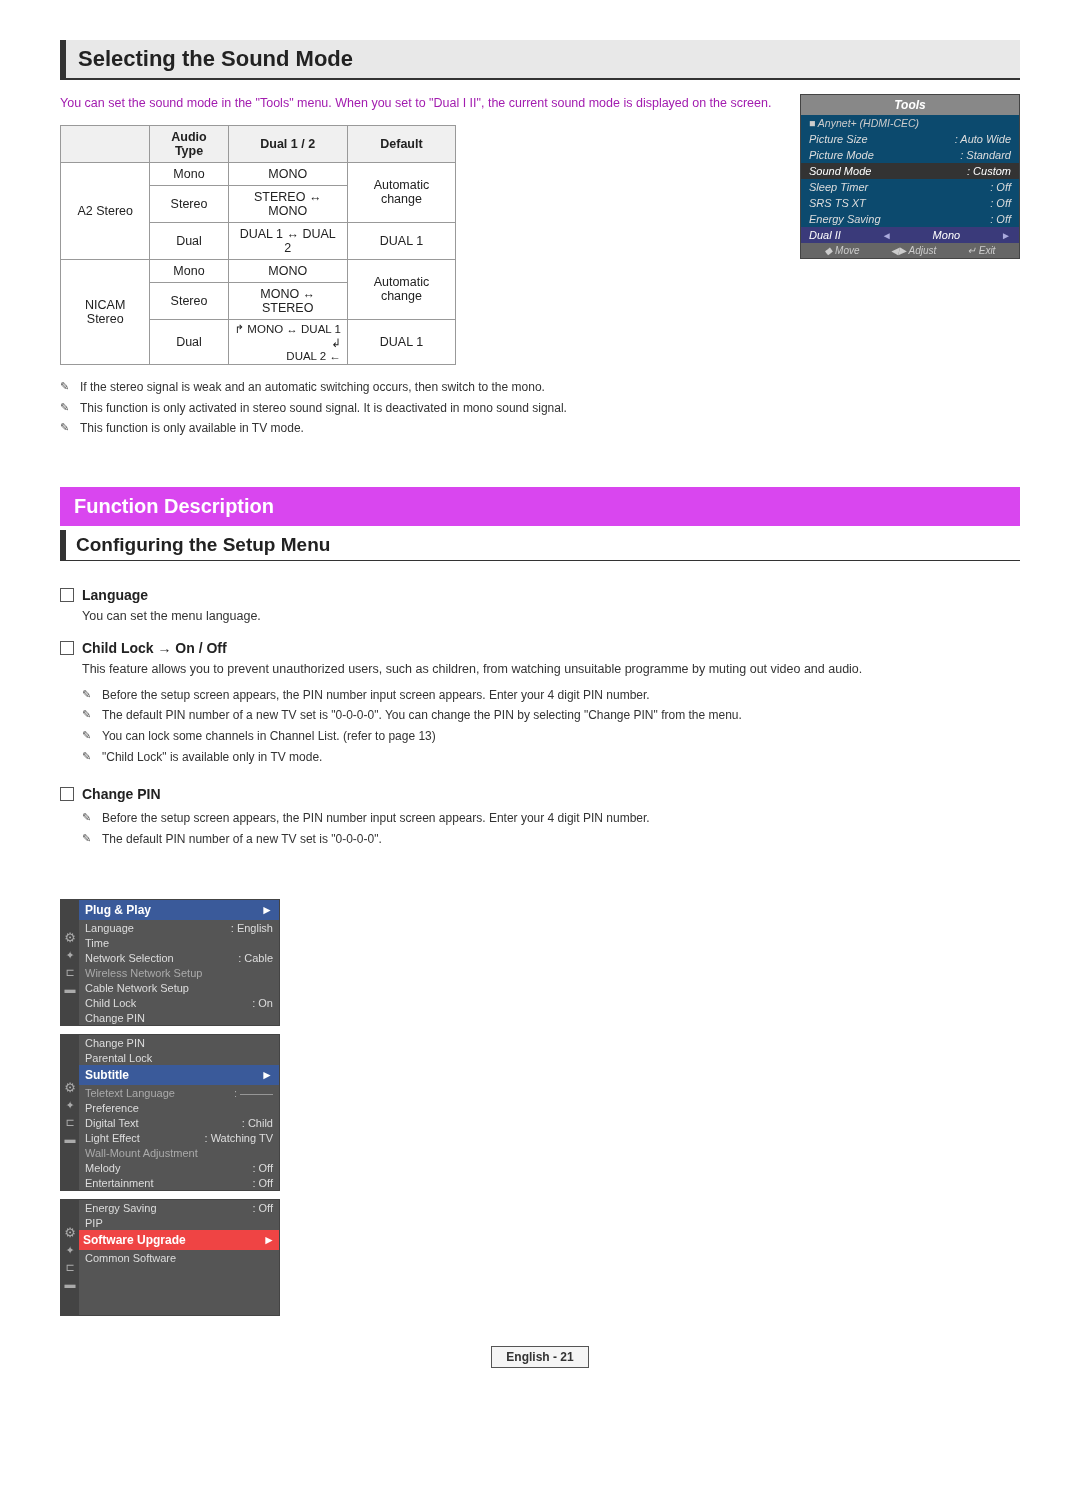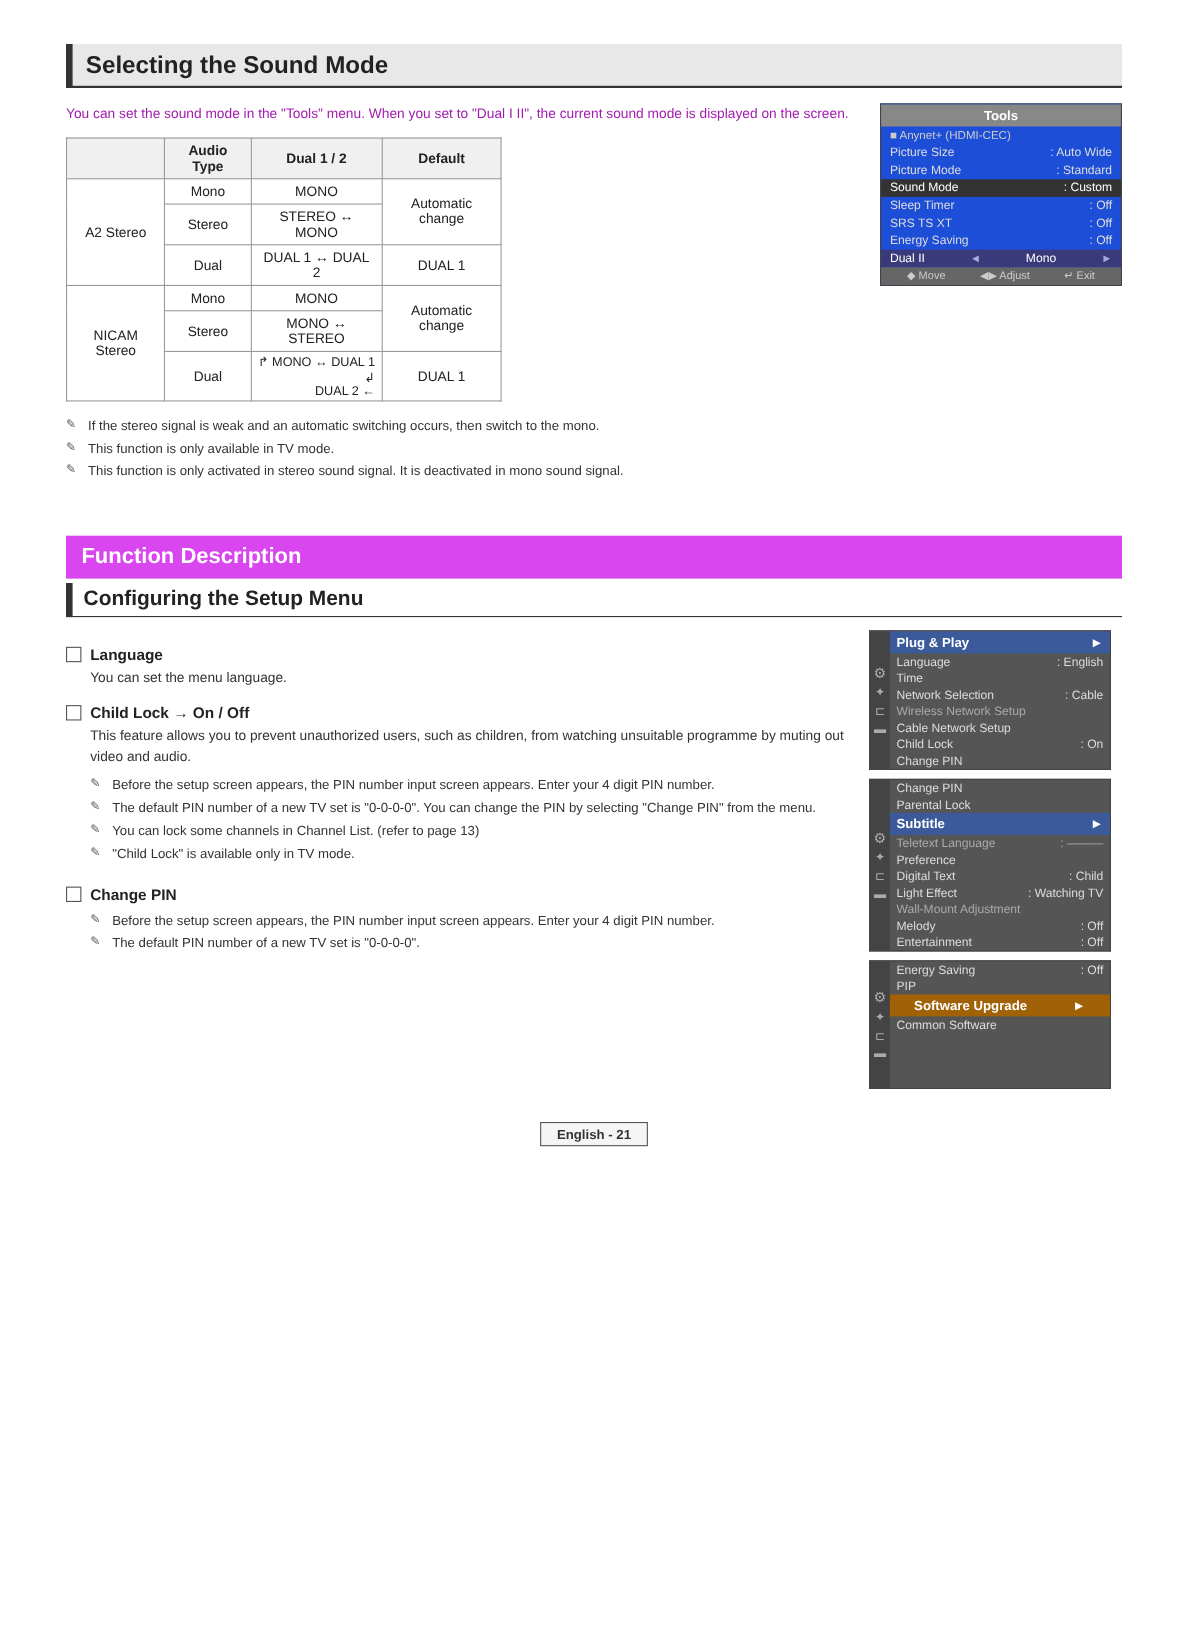--- a/index.html
+++ b/index.html
@@ -69,25 +69,26 @@
     .section-top {
       display: flex;
       justify-content: space-between;
       align-items: flex-start;
       margin-bottom: 10px;
     }
     .section-left { flex: 1; }
     .section-right { width: 220px; margin-left: 20px; }
 
     .tools-panel {
-      background: #1d4ed8;
+      background: #0c4a6e;
       color: #fff;
       font-size: 11.5px;
       width: 220px;
       border: 1px solid #444;
+      font-style: italic;
     }
     .tools-panel-title {
       background: #888;
       text-align: center;
       padding: 3px 8px;
       font-weight: bold;
       font-size: 12px;
     }
     .tools-row {
       display: flex;
@@ -217,21 +218,22 @@
       padding: 3px 6px;
       background: #3a5a9a;
       font-weight: bold;
       font-size: 12px;
     }
 
     
     .config-two-col {
       display: flex;
       align-items: flex-start;
-      gap: 16px;
+      gap: 32px;
+      flex-direction: column;
     }
     .config-left { flex: 1; }
     .config-right { width: 230px; flex-shrink: 0; }
 
     
     .footer {
       text-align: center;
       margin-top: 30px;
       font-size: 12px;
       color: #333;
@@ -295,22 +297,22 @@
             <td style="text-align:right; padding: 2px 6px; font-size:11.5px;">
               ↱ MONO ↔ DUAL 1 ↲<br>&nbsp;&nbsp;&nbsp;&nbsp;DUAL 2 ←
             </td>
             <td>DUAL 1</td>
           </tr>
         </tbody>
       </table>
 
       <ul class="note-list">
         <li>If the stereo signal is weak and an automatic switching occurs, then switch to the mono.</li>
+        <li>This function is only activated in stereo sound signal. It is deactivated in mono sound signal.</li>
         <li>This function is only available in TV mode.</li>
-        <li>This function is only activated in stereo sound signal. It is deactivated in mono sound signal.</li>
       </ul>
     </div>
 
     <div class="section-right">
       <div class="tools-panel">
         <div class="tools-panel-title">Tools</div>
         <div class="tools-row">
           <span style="font-size:10.5px; color:#ccc;">■ Anynet+ (HDMI-CEC)</span>
         </div>
         <div class="tools-row">
@@ -500,21 +502,21 @@
               <span style="font-size:11px;">▬</span>
             </div>
             <div style="flex:1;">
               <div class="setup-panel-item">
                 <span>Energy Saving</span>
                 <span>: Off</span>
               </div>
               <div class="setup-panel-item">
                 <span>PIP</span>
               </div>
-              <div class="setup-plug-play" style="background:#a16207; padding: 3px 22px;">
+              <div class="setup-plug-play" style="background:#ef4444; padding: 3px 4px;">
                 <span>Software Upgrade</span>
                 <span>►</span>
               </div>
               <div class="setup-panel-item">
                 <span>Common Software</span>
               </div>
               <div style="height:50px;"></div>
             </div>
           </div>
         </div>

